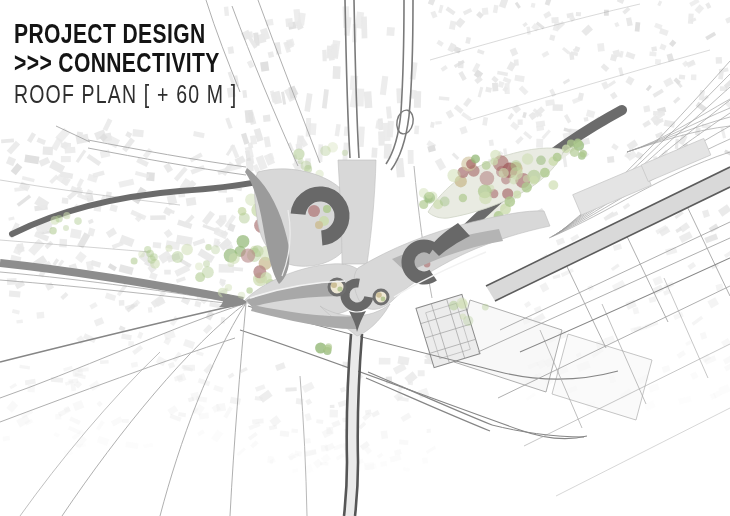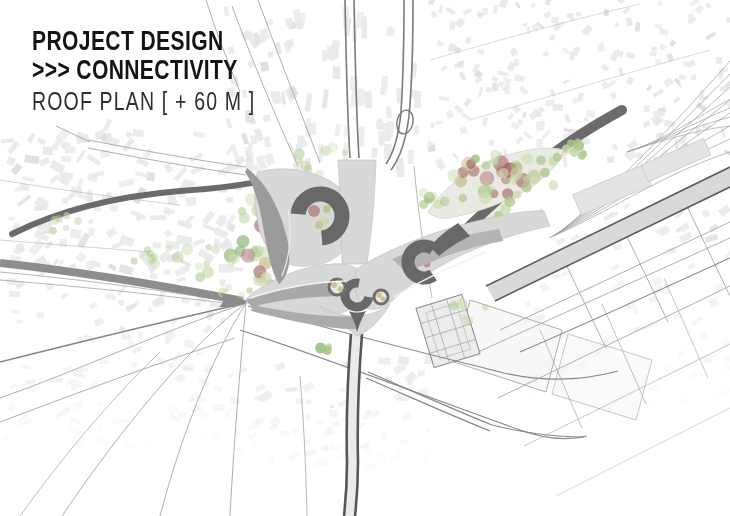--- a/index.html
+++ b/index.html
@@ -1,20 +1,20 @@
 <!DOCTYPE html>
 <html style="--paper: #ffffff; --ink: #141414; --subInk: #2e2e2e; --fabric: #e9e9e9; --fabricDark: #dfdfdf; --street: #a6a6a6; --streetDark: #868686; --roadBand: #8d8d8d; --roadDark: #6b6b6b; --highway: #565656; --railBand: #d9d9d9; --railEdge: #5c5c5c; --structureLight: #d8d8d8; --structureMid: #a2a2a2; --structureDark: #686868; --leafBase: #e9ebe2; --treeGreenLight: #ccdcae; --treeGreen: #aec98e; --treeGreenDark: #93b877; --treeRed: #b58585; --treeRedDark: #a36363; --treeBeige: #cdbf98;"><head>
 <meta charset="utf-8">
 <style>
   html,body{margin:0;padding:0;background:#fff;}
   body{width:730px;height:516px;overflow:hidden;position:relative;
        font-family:"Liberation Sans",sans-serif;}
   #stage{position:absolute;inset:0;width:730px;height:516px;background:var(--paper,#fff);}
   #map{position:absolute;left:0;top:0;width:730px;height:516px;display:block;}
-  .title-block{position:absolute;left:14px;top:27px;z-index:5;pointer-events:none;margin-left:18px;}
+  .title-block{position:absolute;left:14px;top:20px;z-index:5;pointer-events:none;}
   .t-bold{font-weight:800;font-size:27px;line-height:1.08;color:var(--ink,#141414);
           transform:scaleX(.78);transform-origin:left top;letter-spacing:.5px;white-space:nowrap;}
   .t-light{font-weight:400;font-size:25px;line-height:1.15;color:var(--subInk,#2e2e2e);
            transform:scaleX(.78);transform-origin:left top;letter-spacing:1.5px;white-space:nowrap;margin-top:2px;}
 </style>
 </head>
 <body>
 
 <div id="stage">
 

